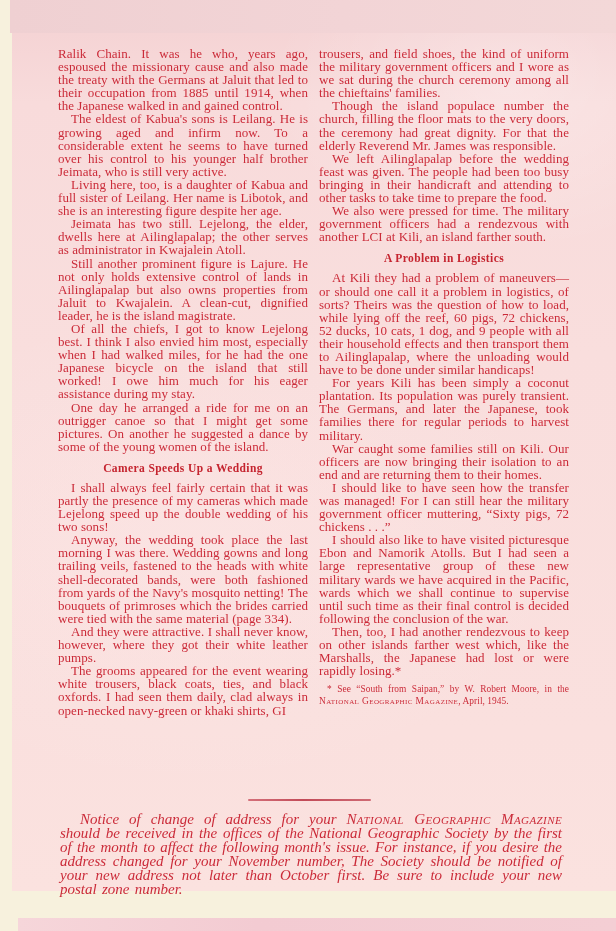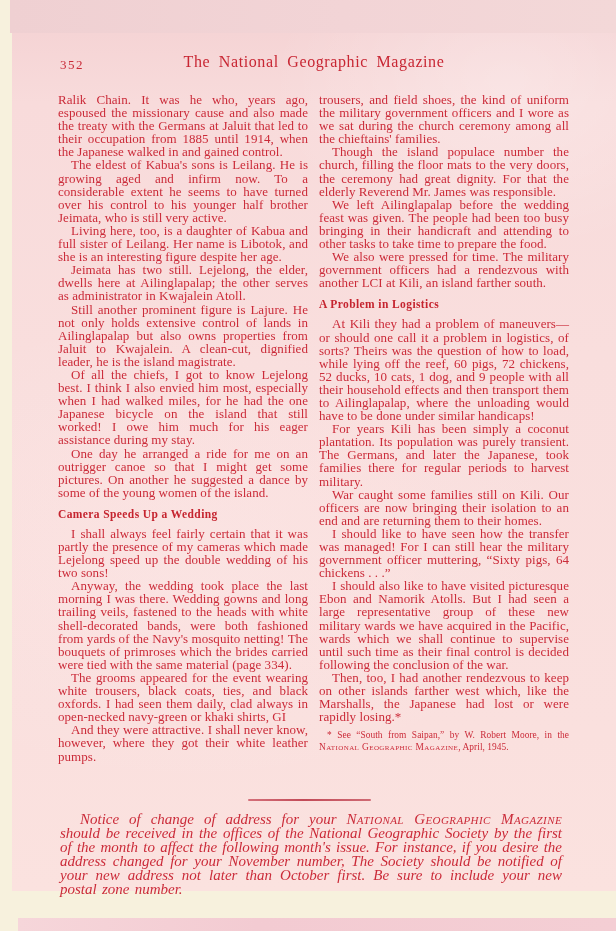--- a/index.html
+++ b/index.html
@@ -38,21 +38,21 @@
   .columns {
     display:flex; gap:11px; margin:14px 0 0 46px; width:511px;
   }
   .col { width:250px; }
   .col p {
     font-size:13px; line-height:13.1px; text-align:justify;
     text-indent:13px; letter-spacing:0.05px; color:#cb2b39;
   }
   .col p.no-indent { text-indent:0; }
   .sec-heading {
-    text-align:left; font-weight:bold; font-size:11.5px;
+    text-align:center; font-weight:bold; font-size:11.5px;
     letter-spacing:0.4px; margin:9px 0 7px; color:#c5242f;font-family:Liberation Serif, serif;
   }
   .footnote {
     font-size:9.4px !important; line-height:11.6px !important;
     margin-top:7px; text-indent:8px !important;
   }
   .sc { font-variant:small-caps; letter-spacing:0.4px; }
   .center-rule {
     position:absolute; left:236px; top:766px; width:123px; height:2px;
     background:linear-gradient(90deg,#d4707a,#c24b58 45%,#cf6a74);
@@ -65,52 +65,48 @@
     word-spacing:1.5px;
   }
 </style>
 </head>
 <body>
 
 <div class="top-edge"></div>
 
 <div class="scan-page">
 
-  <div class="page-header">
-    <span class="page-number">352</span>
-    <div class="running-title">The National Geographic Magazine</div>
-  </div>
 
   <div class="columns">
 
     <div class="col">
       <p class="no-indent">Ralik Chain.  It was he who, years ago, espoused the missionary cause and also made the treaty with the Germans at Jaluit that led to their occupation from 1885 until 1914, when the Japanese walked in and gained control.</p>
       <p>The eldest of Kabua's sons is Leilang.  He is growing aged and infirm now.  To a considerable extent he seems to have turned over his control to his younger half brother Jeimata, who is still very active.</p>
       <p>Living here, too, is a daughter of Kabua and full sister of Leilang.  Her name is Libotok, and she is an interesting figure despite her age.</p>
       <p>Jeimata has two still.  Lejelong, the elder, dwells here at Ailinglapalap; the other serves as administrator in Kwajalein Atoll.</p>
       <p>Still another prominent figure is Lajure. He not only holds extensive control of lands in Ailinglapalap but also owns properties from Jaluit to Kwajalein.  A clean-cut, dignified leader, he is the island magistrate.</p>
       <p>Of all the chiefs, I got to know Lejelong best.  I think I also envied him most, especially when I had walked miles, for he had the one Japanese bicycle on the island that still worked!  I owe him much for his eager assistance during my stay.</p>
       <p>One day he arranged a ride for me on an outrigger canoe so that I might get some pictures.  On another he suggested a dance by some of the young women of the island.</p>
       <div class="sec-heading">Camera Speeds Up a Wedding</div>
       <p>I shall always feel fairly certain that it was partly the presence of my cameras which made Lejelong speed up the double wedding of his two sons!</p>
       <p>Anyway, the wedding took place the last morning I was there.  Wedding gowns and long trailing veils, fastened to the heads with white shell-decorated bands, were both fashioned from yards of the Navy's mosquito netting!  The bouquets of primroses which the brides carried were tied with the same material (page 334).</p>
+      <p>And they were attractive.  I shall never know, however, where they got their white leather pumps.</p>
       <p>The grooms appeared for the event wearing white trousers, black coats, ties, and black oxfords.  I had seen them daily, clad always in open-necked navy-green or khaki shirts, GI</p>
-      <p>And they were attractive.  I shall never know, however, where they got their white leather pumps.</p>
     </div>
 
     <div class="col">
       <p class="no-indent">trousers, and field shoes, the kind of uniform the military government officers and I wore as we sat during the church ceremony among all the chieftains' families.</p>
       <p>Though the island populace number the church, filling the floor mats to the very doors, the ceremony had great dignity.  For that the elderly Reverend Mr. James was responsible.</p>
       <p>We left Ailinglapalap before the wedding feast was given.  The people had been too busy bringing in their handicraft and attending to other tasks to take time to prepare the food.</p>
       <p>We also were pressed for time.  The military government officers had a rendezvous with another LCI at Kili, an island farther south.</p>
       <div class="sec-heading">A Problem in Logistics</div>
       <p>At Kili they had a problem of maneuvers— or should one call it a problem in logistics, of sorts?  Theirs was the question of how to load, while lying off the reef, 60 pigs, 72 chickens, 52 ducks, 10 cats, 1 dog, and 9 people with all their household effects and then transport them to Ailinglapalap, where the unloading would have to be done under similar handicaps!</p>
       <p>For years Kili has been simply a coconut plantation.  Its population was purely transient.  The Germans, and later the Japanese, took families there for regular periods to harvest military.</p>
       <p>War caught some families still on Kili. Our officers are now bringing their isolation to an end and are returning them to their homes.</p>
-      <p>I should like to have seen how the transfer was managed!  For I can still hear the military government officer muttering, “Sixty pigs, 64 chickens . . .”</p>
+      <p>I should like to have seen how the transfer was managed!  For I can still hear the military government officer muttering, “Sixty pigs, 72 chickens . . .”</p>
       <p>I should also like to have visited picturesque Ebon and Namorik Atolls.  But I had seen a large representative group of these new military wards we have acquired in the Pacific, wards which we shall continue to supervise until such time as their final control is decided following the conclusion of the war.</p>
       <p>Then, too, I had another rendezvous to keep on other islands farther west which, like the Marshalls, the Japanese had lost or were rapidly losing.*</p>
       <p class="footnote"><span>* See “South from Saipan,” by W. Robert Moore, in the </span><span class="sc">National Geographic Magazine</span><span>, April, 1945.</span></p>
     </div>
 
   </div>
 
   <div class="center-rule"></div>
 
   <p class="notice"><span>Notice of change of address for your </span><span class="sc">National Geographic Magazine</span><span> should be received in the offices of the National Geographic Society by the first of the month to affect the following month's issue.  For instance, if you desire the address changed for your November number, The Society should be notified of your new address not later than October first.  Be sure to include your new postal zone number.</span></p>

